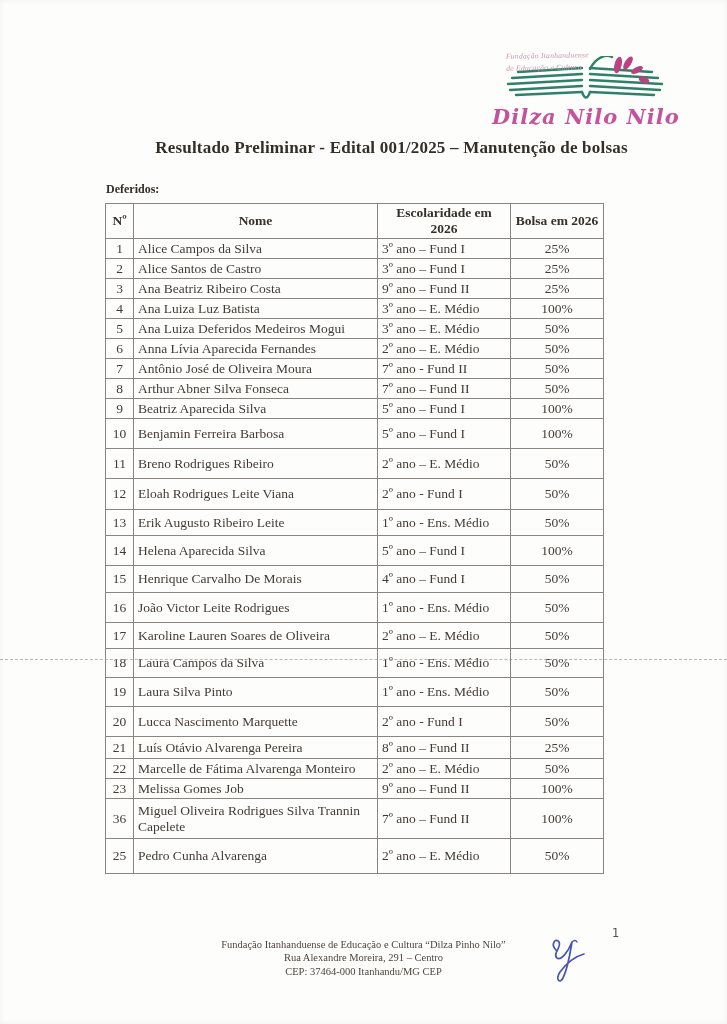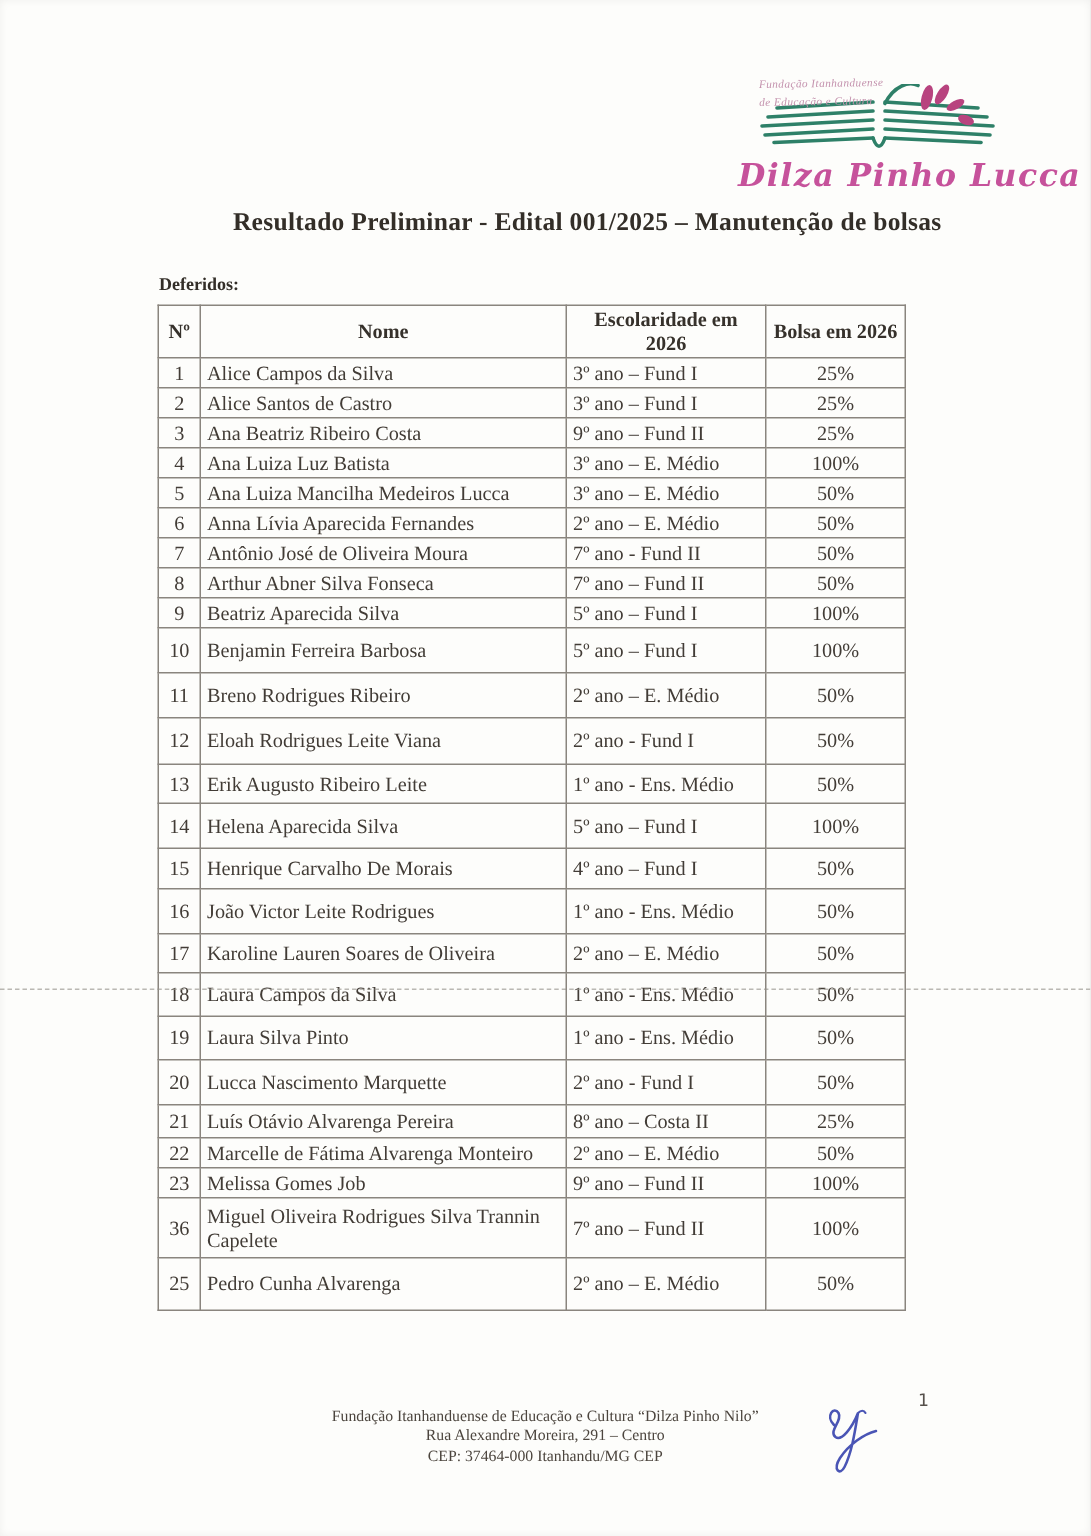--- a/index.html
+++ b/index.html
@@ -120,21 +120,21 @@
         <ellipse cx="126" cy="9" rx="3.6" ry="8.5" transform="rotate(14 126 9)"></ellipse>
         <ellipse cx="136" cy="7" rx="3.2" ry="7.5" transform="rotate(32 136 7)"></ellipse>
         <ellipse cx="145" cy="14" rx="2.9" ry="6.5" transform="rotate(62 145 14)"></ellipse>
         <ellipse cx="152" cy="24" rx="5.5" ry="3.2" transform="rotate(20 152 24)"></ellipse>
       </g>
     </svg>
     <div class="logo-script">
       <div>Fundação Itanhanduense</div>
       <div>de Educação e Cultura</div>
     </div>
-    <div class="logo-name">Dilza Pinho Lucca</div>
+    <div class="logo-name">Dilza Nilo Nilo</div>
   </div>
 
   <div class="doc-title">Resultado Preliminar - Edital 001/2025 – Manutenção de bolsas</div>
 
   <div class="section-label">Deferidos:</div>
 
   <table class="results">
     <colgroup>
       <col class="c-num">
         <col class="c-nome">
@@ -169,21 +169,21 @@
           <td class="col-bolsa">25%</td>
         </tr>
         <tr style="height: 20px;">
           <td class="col-num">4</td>
           <td class="col-nome">Ana Luiza Luz Batista</td>
           <td class="col-esc">3º ano – E. Médio</td>
           <td class="col-bolsa">100%</td>
         </tr>
         <tr style="height: 20px;">
           <td class="col-num">5</td>
-          <td class="col-nome">Ana Luiza Mancilha Medeiros Lucca</td>
+          <td class="col-nome">Ana Luiza Deferidos Medeiros Mogui</td>
           <td class="col-esc">3º ano – E. Médio</td>
           <td class="col-bolsa">50%</td>
         </tr>
         <tr style="height: 20px;">
           <td class="col-num">6</td>
           <td class="col-nome">Anna Lívia Aparecida Fernandes</td>
           <td class="col-esc">2º ano – E. Médio</td>
           <td class="col-bolsa">50%</td>
         </tr>
         <tr style="height: 20px;">
@@ -266,21 +266,21 @@
         </tr>
         <tr style="height: 30px;">
           <td class="col-num">20</td>
           <td class="col-nome">Lucca Nascimento Marquette</td>
           <td class="col-esc">2º ano - Fund I</td>
           <td class="col-bolsa">50%</td>
         </tr>
         <tr style="height: 22px;">
           <td class="col-num">21</td>
           <td class="col-nome">Luís Otávio Alvarenga Pereira</td>
-          <td class="col-esc">8º ano – Costa II</td>
+          <td class="col-esc">8º ano – Fund II</td>
           <td class="col-bolsa">25%</td>
         </tr>
         <tr style="height: 20px;">
           <td class="col-num">22</td>
           <td class="col-nome">Marcelle de Fátima Alvarenga Monteiro</td>
           <td class="col-esc">2º ano – E. Médio</td>
           <td class="col-bolsa">50%</td>
         </tr>
         <tr style="height: 20px;">
           <td class="col-num">23</td>

